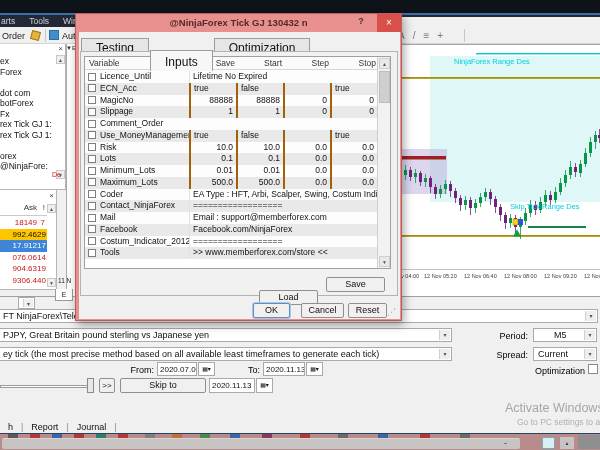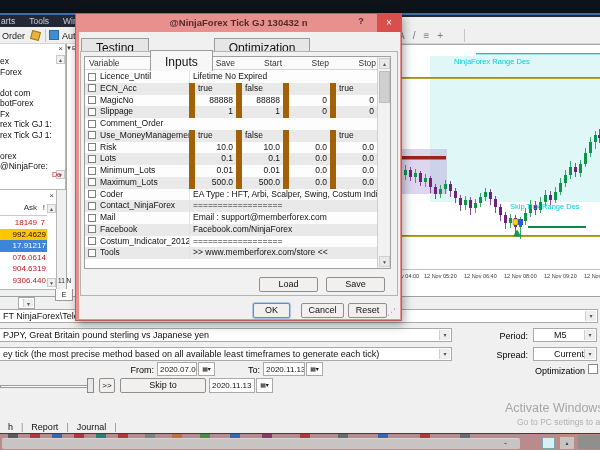--- a/index.html
+++ b/index.html
@@ -27,21 +27,21 @@
 .dtab{display:inline-block;font-size:12px;padding:2px 14px;border:1px solid #9c9c9c;border-bottom:none;background:#e6e6e6;margin-right:1px;position:relative;top:2px}
 .dtab.active{background:#f7f7f7;top:16px;padding-top:4px;z-index:2}
 #dlg-frame{position:absolute;left:1px;top:19px;width:318px;height:245px;border:1px solid #b3b3b3;background:#f1f1f1}
 #ptable{position:absolute;left:5px;top:24px;width:307px;height:213px;background:#fff;border:1px solid #9f9f9f;overflow:hidden}
 #phead{display:flex;height:13px;line-height:13px;font-size:8.5px;color:#333;border-bottom:1px solid #d6d6d6;background:#fbfbfb}
 .ph{flex:none;overflow:hidden;white-space:nowrap}
 .prow{display:flex;height:11.75px;line-height:11.5px;font-size:8.5px;overflow:hidden}
 .po{background:#e9e9e9}.pe{background:#fdfdfd}
 .pcb{width:8px;height:8px;border:1px solid #7f7f7f;background:#fff;margin:1.5px 4px 0 3px;flex:none}
 .pname{width:89px;flex:none;overflow:hidden;white-space:nowrap}
-.pcell{width:47px;flex:none;border-left:6px solid #a16207;padding:0 3px;overflow:hidden;white-space:nowrap}
+.pcell{width:47px;flex:none;border-left:2px solid #a16207;padding:0 3px;overflow:hidden;white-space:nowrap}
 .pspan{flex:1;border-left:1px solid #e2e2e2;padding:0 3px;overflow:hidden;white-space:nowrap}
 .ar{text-align:right}.al{text-align:left}
 #pscroll{position:absolute;right:0;top:0;width:13px;height:100%;border-left:1px solid #d0d0d0;background:#f2f2f2}
 
 .tlabel{font-size:9px;color:#000;text-align:right}
 .ttab{font-size:9px;padding:0 6px}
 .tsep{color:#8a8a8a;padding:0 2px}
 
 #axis-labels span{position:absolute;top:0;font-size:5.5px;color:#3a3a3a;white-space:nowrap}
 .cyantext{color:#00cfe0;font-size:7.5px;white-space:nowrap;overflow:hidden}
@@ -261,21 +261,21 @@
     <div class="nowrap" style="padding-left:20px;line-height:13px">M5</div>
     <span class="ddarrow">▾</span>
   </div>
 
   <div class="abs white" style="left:-40px;top:347px;width:492px;height:14px">
     <div class="nowrap" style="padding-left:42px;line-height:13px">ey tick (the most precise method based on all available least timeframes to generate each tick)</div>
     <span class="ddarrow">▾</span>
   </div>
   <div class="abs tlabel nowrap" style="left:476px;top:350px;width:52px">Spread:</div>
   <div class="abs white" style="left:533px;top:347px;width:64px;height:14px">
-    <div class="nowrap" style="padding-left:20px;line-height:13px">Current</div>
+    <div class="nowrap" style="padding-left:4px;line-height:13px">Current</div>
     <span class="ddarrow">▾</span>
   </div>
 
   <div class="abs tlabel nowrap" style="left:120px;top:365px;width:34px">From:</div>
   <div class="abs white nowrap" style="left:157px;top:362px;width:40px;height:14px;font-size:8px;line-height:13px;padding-left:2px">2020.07.06</div>
   <div class="abs white" style="left:198px;top:362px;width:17px;height:14px;font-size:6px;line-height:12px;text-align:center"><span>▦</span><span>▾</span></div>
   <div class="abs tlabel nowrap" style="left:232px;top:365px;width:28px">To:</div>
   <div class="abs white nowrap" style="left:263px;top:362px;width:42px;height:14px;font-size:8px;line-height:13px;padding-left:2px">2020.11.13</div>
   <div class="abs white" style="left:306px;top:362px;width:17px;height:14px;font-size:6px;line-height:12px;text-align:center"><span>▦</span><span>▾</span></div>
   <div class="abs tlabel nowrap" style="left:505px;top:366px;width:80px">Optimization</div>
@@ -423,21 +423,21 @@
               <span class="pname">Tools</span>
               <span class="pspan">&gt;&gt; www.memberforex.com/store &lt;&lt;</span>
             </div>
           </div>
         <div id="pscroll">
           <div class="abs" style="left:1px;top:1px;width:11px;height:11px;font-size:5px;line-height:11px;text-align:center;color:#555;background:#e9e9e9;border:1px solid #cfcfcf">▲</div>
           <div class="abs" style="left:1px;top:14px;width:11px;height:32px;background:#cfcfcf;border:1px solid #bdbdbd"></div>
           <div class="abs" style="left:1px;bottom:1px;width:11px;height:11px;font-size:5px;line-height:11px;text-align:center;color:#555;background:#e9e9e9;border:1px solid #cfcfcf">▼</div>
         </div>
       </div>
-      <div class="abs btn" style="left:180px;top:245px;width:59px;height:15px;line-height:13px">Load</div>
+      <div class="abs btn" style="left:180px;top:258px;width:59px;height:15px;line-height:13px">Load</div>
       <div class="abs btn" style="left:247px;top:245px;width:59px;height:15px;line-height:13px">Save</div>
       <div class="abs btn" style="left:174px;top:271px;width:37px;height:15px;line-height:13px;border-color:#5c8fc6;box-shadow:0 0 0 1px #aac8e8">OK</div>
       <div class="abs btn" style="left:222px;top:271px;width:43px;height:15px;line-height:13px">Cancel</div>
       <div class="abs btn" style="left:269px;top:271px;width:39px;height:15px;line-height:13px">Reset</div>
       <div class="abs" style="left:308px;top:275px;color:#999;font-size:9px">⋰</div>
     </div>
   </div>
 
   <div class="abs" style="left:0;top:433px;width:600px;height:17px;background:#b98b8b;border-top:1px solid #27435f;z-index:60"></div>
   <div id="task-chips">

